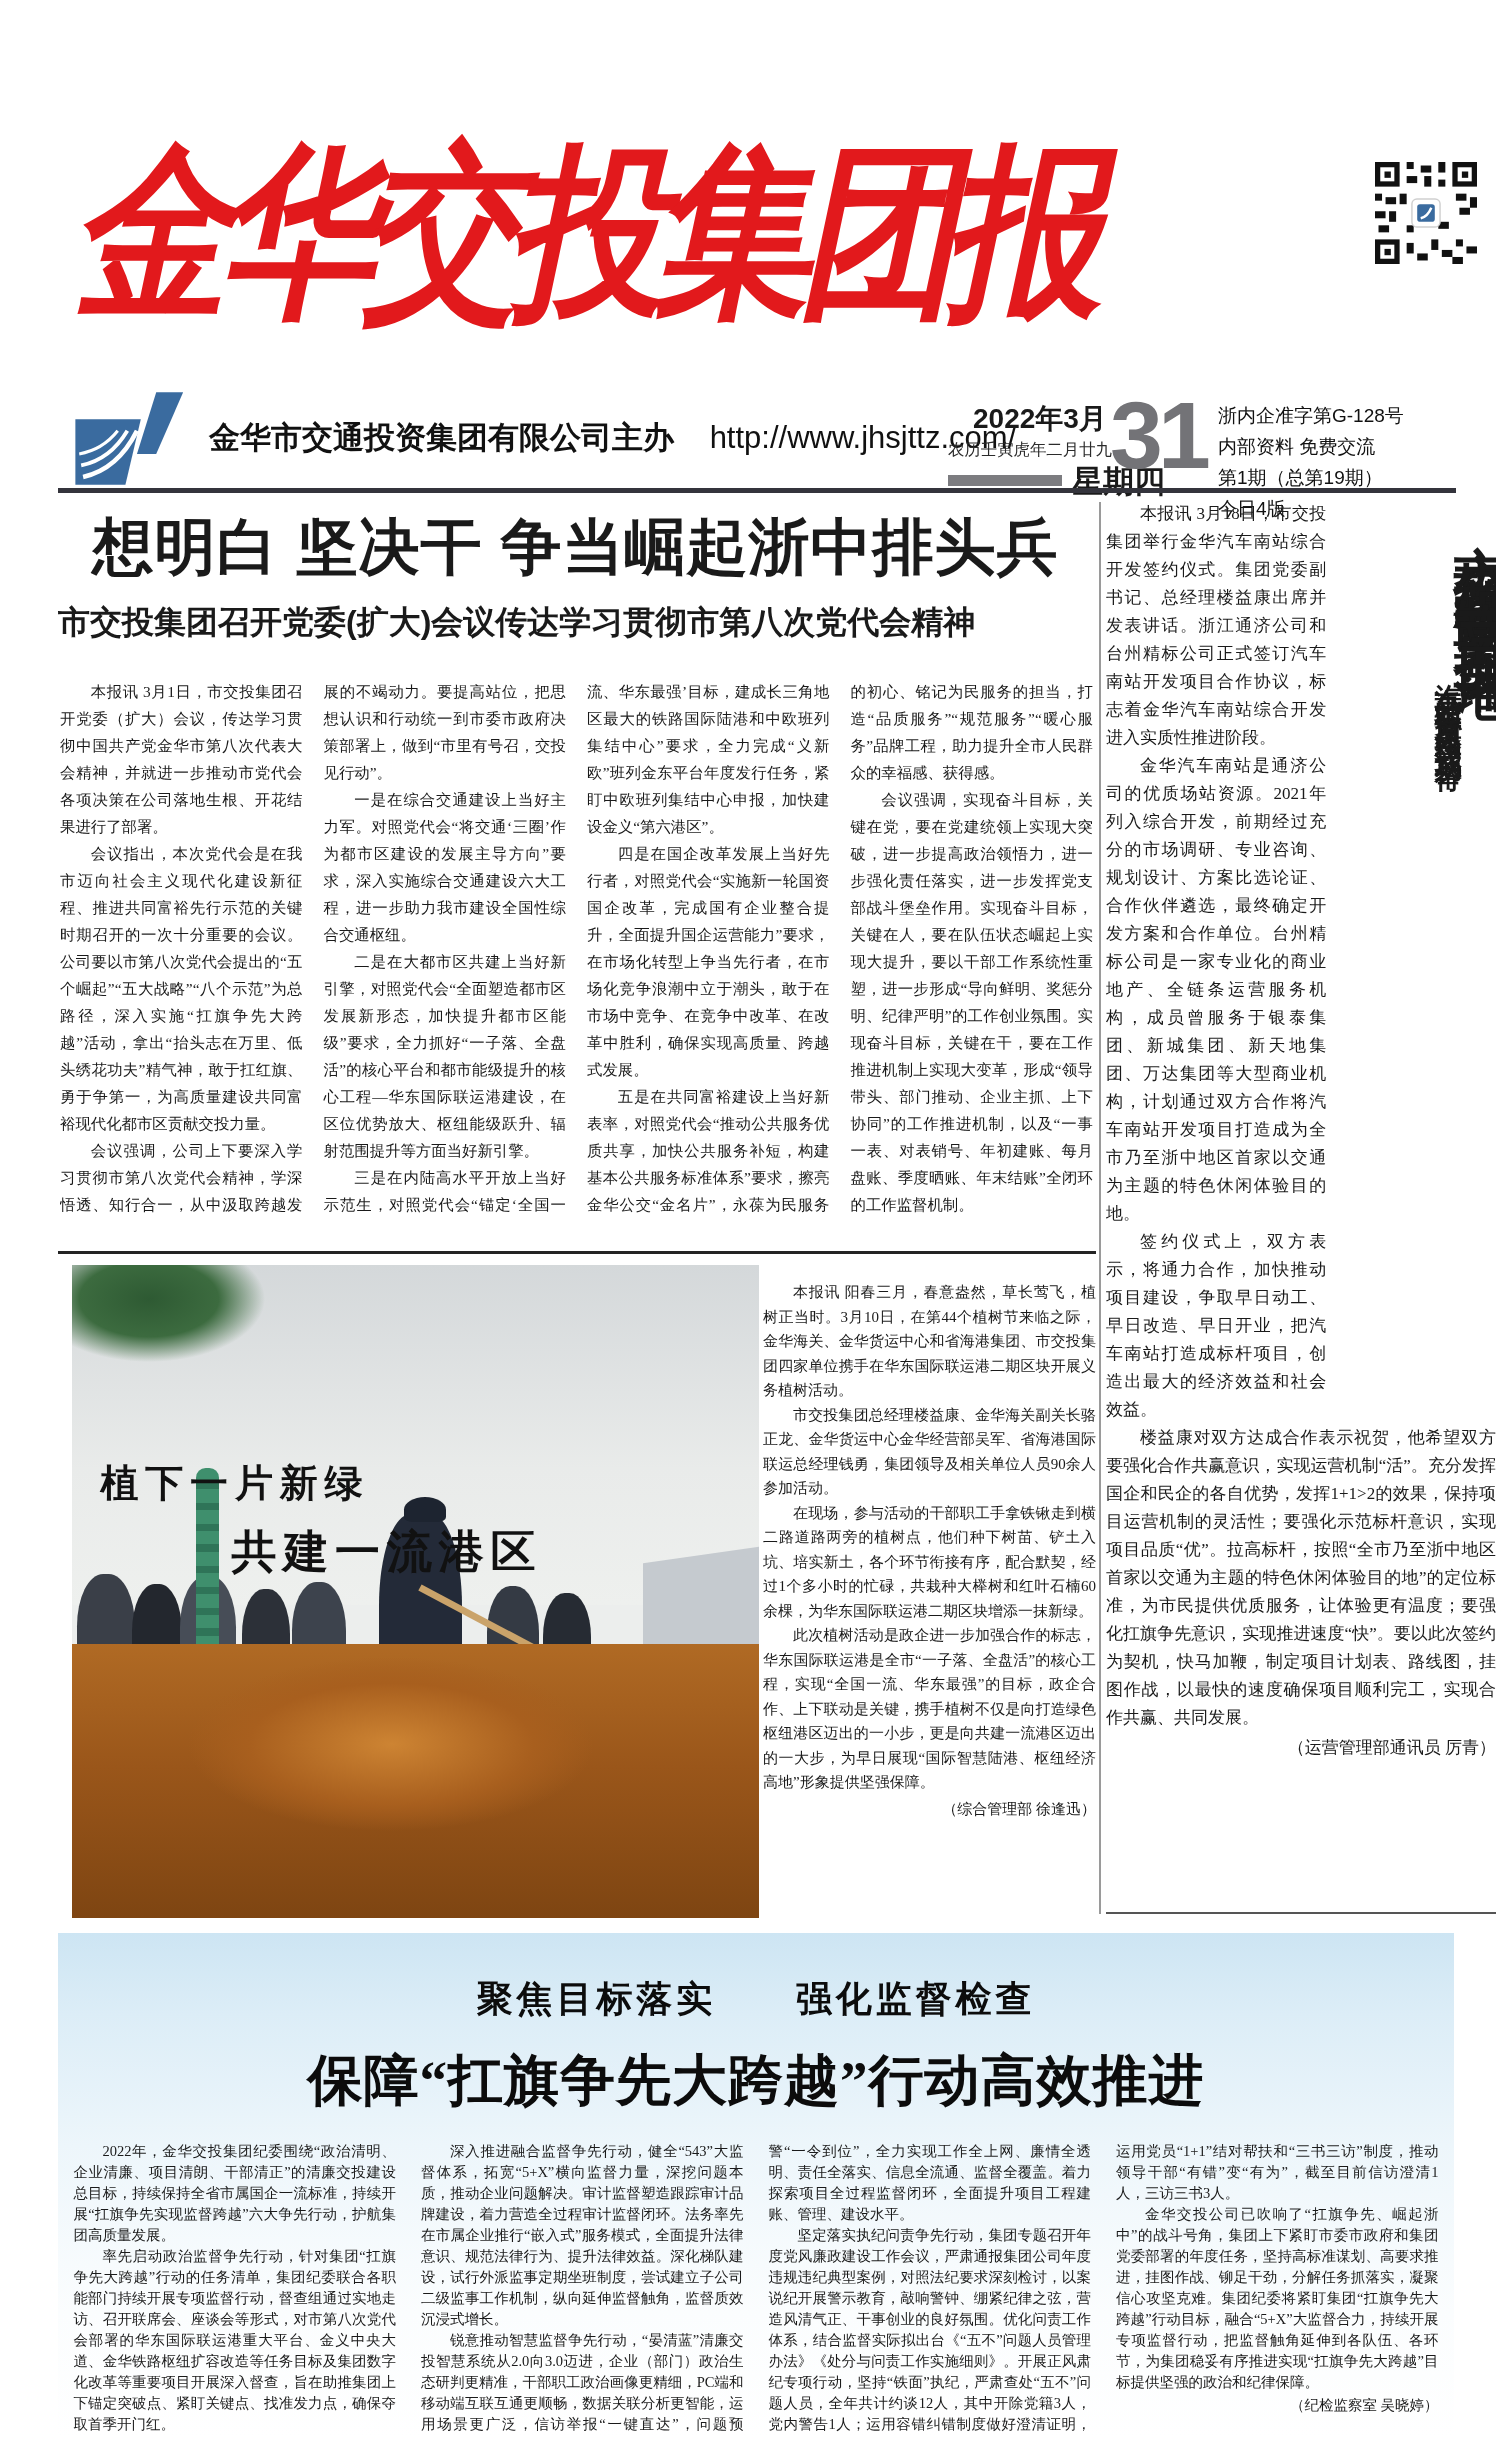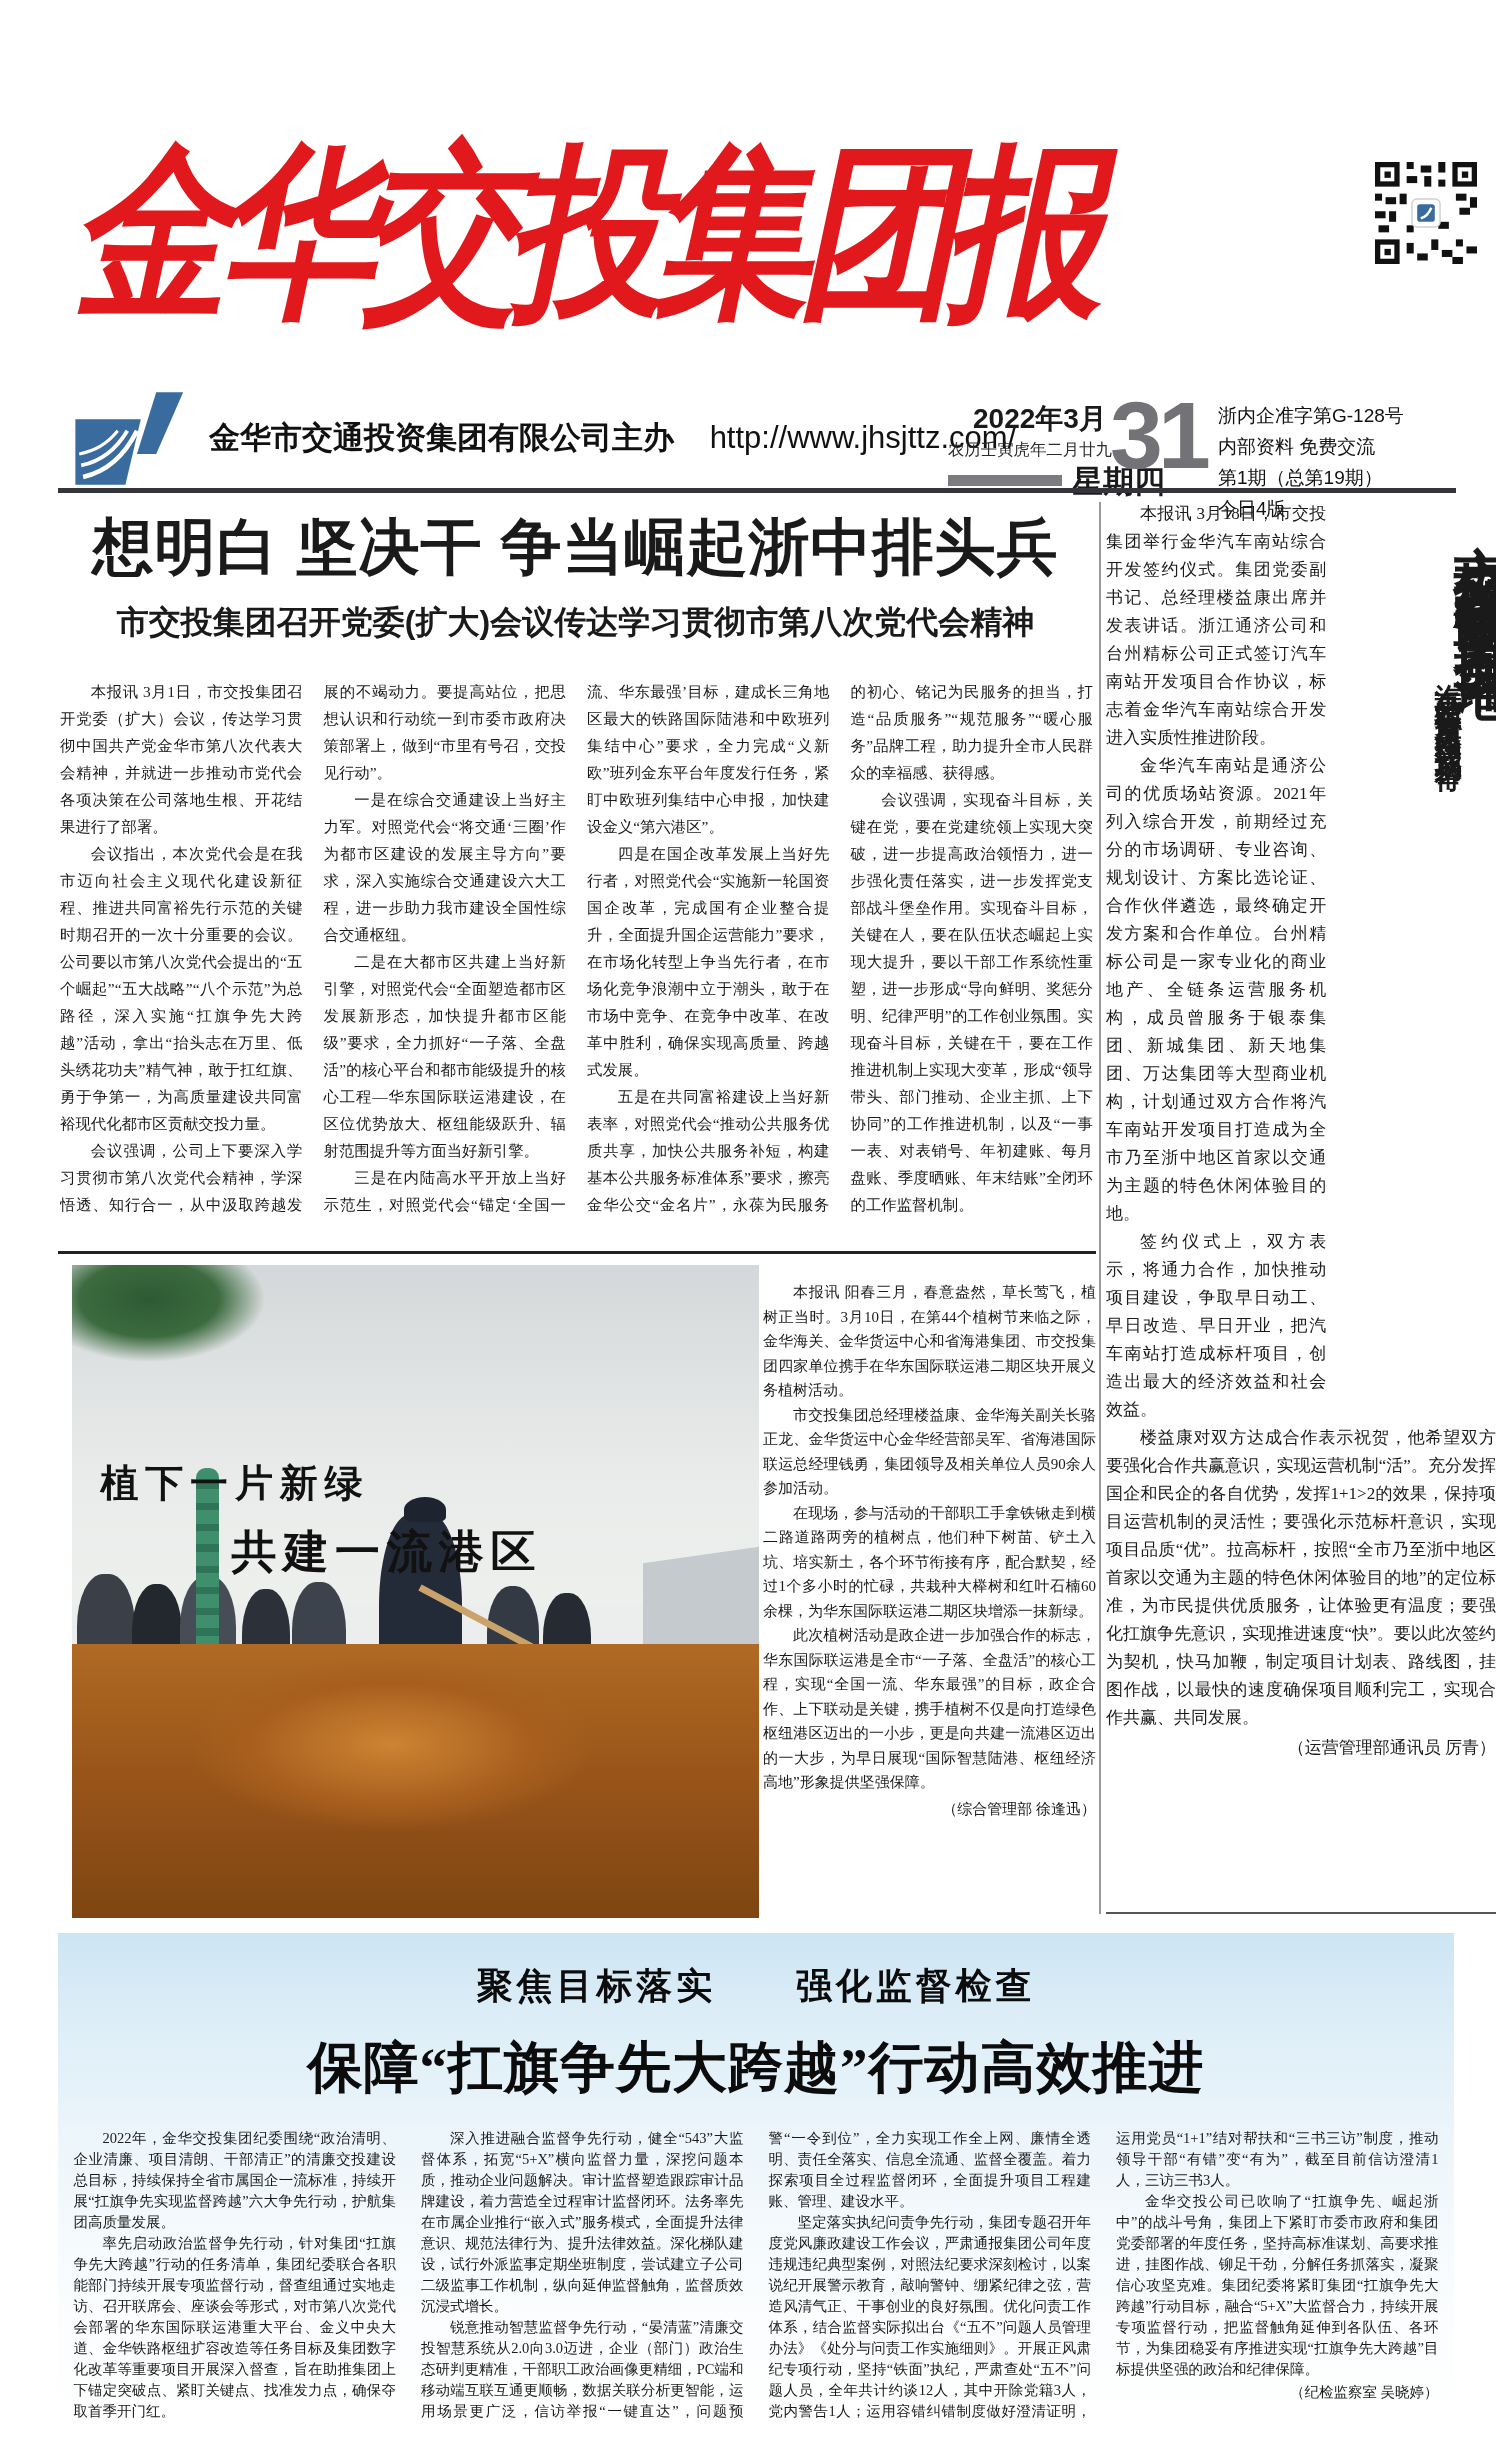--- a/index.html
+++ b/index.html
@@ -27,21 +27,21 @@
   .date-day{position:absolute;left:1110px;top:388px;font-family:"Liberation Sans",sans-serif;
     font-size:95px;line-height:95px;font-weight:bold;color:#737377;letter-spacing:-4.8px;}
   .info-block{position:absolute;left:1218px;top:400px;font-family:"Liberation Sans",sans-serif;
     font-size:19px;line-height:31px;color:#111;}
   .masthead-rule{position:absolute;left:58px;top:488px;width:1398px;height:4.8px;background:#34343c;}
 
   
   .lead-headline{position:absolute;left:58px;top:506px;width:1035px;text-align:center;
     font-family:Liberation Sans, sans-serif;font-weight:bold;font-size:61px;line-height:83px;
     letter-spacing:1px;white-space:nowrap;}
-  .lead-subhead{position:absolute;left:58px;top:601px;width:1035px;text-align:center;
+  .lead-subhead{position:absolute;left:58px;top:601px;width:1035px;text-align:left;
     font-family:"Liberation Sans",sans-serif;font-weight:bold;font-size:32px;white-space:nowrap;}
   .lead-body{position:absolute;left:60px;top:678px;width:1033px;height:566px;
     column-count:4;column-gap:21px;font-size:15.4px;line-height:27px;text-align:justify;overflow:hidden;}
   .para{margin:0;text-indent:2em;}
   .byline{text-align:right;margin-top:1.9px;}
   .lead-rule{position:absolute;left:58px;top:1251px;width:1038px;height:2.9px;background:#232323;}
   .vert-rule{position:absolute;left:1099px;top:502px;width:1.9px;height:1412px;background:#9a9a9a;}
 
   
   .right-article{position:absolute;left:1106px;top:500px;width:390px;height:1400px;
@@ -79,21 +79,21 @@
   .photo-title1{position:absolute;left:29px;top:193px;font-family:"Liberation Sans",sans-serif;
     font-weight:bold;font-size:38px;letter-spacing:6.8px;color:#111;}
   .photo-title2{position:absolute;left:160px;top:257px;font-family:"Liberation Sans",sans-serif;
     font-weight:bold;font-size:45px;letter-spacing:6.8px;color:#111;}
   .photo-text{position:absolute;left:705px;top:15.4px;width:333px;height:626px;
     font-size:15px;line-height:24.5px;text-align:justify;overflow:hidden;}
 
   
   .bottom-box{position:absolute;left:58px;top:1933px;width:1396px;height:505px;
     background:linear-gradient(180deg,#cde5f3 0%,#dcedf7 16%,#edf6fb 42%,#fbfdfe 75%,#ffffff 100%);}
-  .bottom-kicker{text-align:center;padding-top:29px;font-family:"Liberation Sans",sans-serif;
+  .bottom-kicker{text-align:center;padding-top:42px;font-family:"Liberation Sans",sans-serif;
     font-weight:bold;font-size:36px;letter-spacing:3.9px;color:#0c0c0c;}
   .bottom-headline{text-align:center;margin-top:20px;font-family:"Liberation Serif",serif;
     font-weight:bold;font-size:55px;letter-spacing:1px;color:#0c0c0c;}
   .bottom-body{margin:23px 15.4px 0 15.4px;height:338px;column-count:4;column-gap:25px;
     font-size:14.5px;line-height:21px;text-align:justify;overflow:hidden;}
 </style>
 </head>
 <body>
 
 <div class="page">

